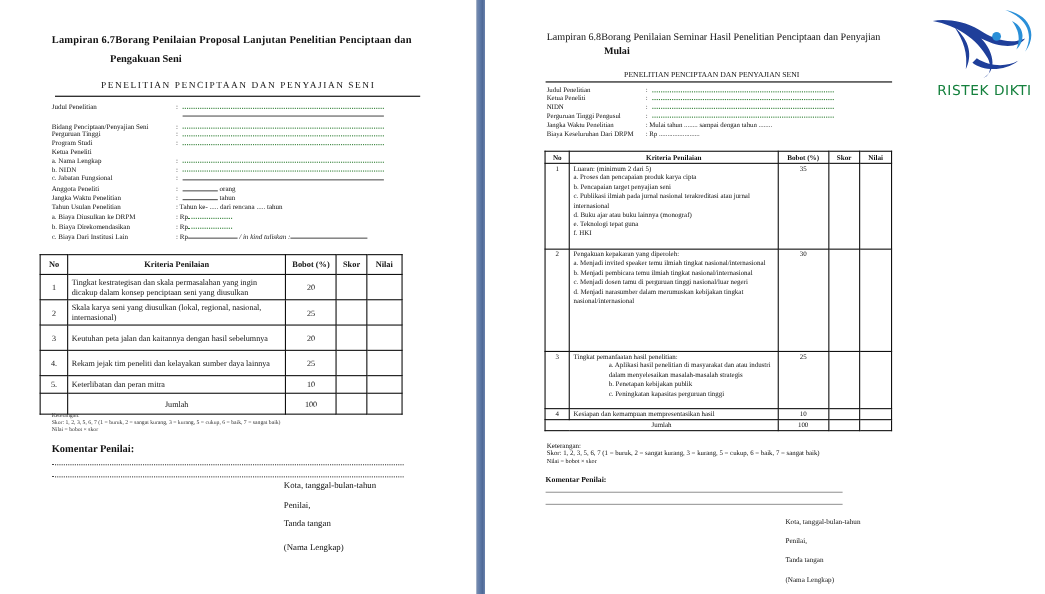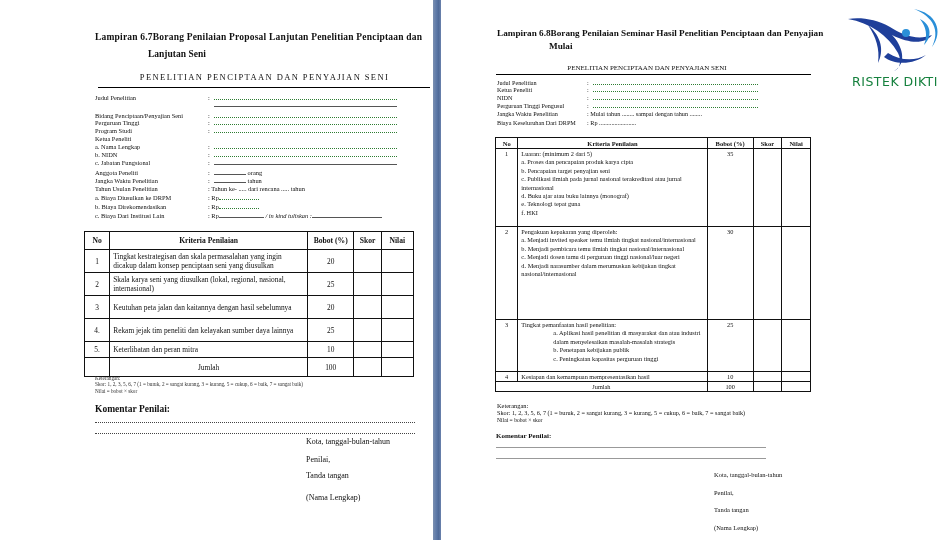--- a/index.html
+++ b/index.html
@@ -1,20 +1,20 @@
 <!DOCTYPE html>
 <html><head>
 <meta charset="utf-8">
 <style>
   * { box-sizing: border-box; margin: 0; padding: 0; }
   html, body { width: 950px; height: 540px; overflow: hidden; background: #ffffff; }
   body { position: relative; font-family: "Liberation Serif", "DejaVu Serif", serif; color: #111; }
 
   .page { position: absolute; top: 0; height: 540px; background: #fff; overflow: hidden; }
-  #page-left { left: 0; width: 433px; margin-left: 48px; }
+  #page-left { left: 0; width: 433px; }
   #page-right { left: 441px; width: 509px; }
   .divider { position: absolute; left: 433px; top: 0; width: 8px; height: 540px;
     background: linear-gradient(to right, #7b8fb0, #5e7aa8 40%, #4f6a98 70%, #6b83ad); }
 
   .abs { position: absolute; white-space: nowrap; }
 
   
   .l-appendix { left: 47px; top: 32px; font-size: 9.5px; font-weight: bold; letter-spacing: 0.2px; }
   .l-appendix2 { left: 100px; top: 49px; font-size: 9.5px; font-weight: bold; }
   .l-title1 { left: 0; width: 433px; text-align: center; top: 61px; font-size: 8.5px; letter-spacing: 1.4px; }
@@ -36,21 +36,21 @@
   .l-table tr.r5 td { height: 16px; }
   .l-table tr.tot td { height: 19px; }
 
   .note { position: absolute; font-size: 5.2px; line-height: 7px; white-space: nowrap; color: #333; }
   .l-komentar { left: 47px; top: 404px; font-size: 9.5px; font-weight: bold; }
   .dots { position: absolute; left: 47px; width: 320px; border-top: 1px dotted #444; }
 
   .sign { position: absolute; font-size: 8px; white-space: nowrap; }
 
   
-  .r-appendix { left: 56px; top: 28px; font-size: 9.2px; font-weight: bold; }
+  .r-appendix { left: 56px; top: 28px; font-size: 9.2px; font-weight: normal; }
   .r-appendix2 { left: 108px; top: 41px; font-size: 9.2px; font-weight: bold; }
   .r-title1 { left: 56px; width: 300px; text-align: center; top: 54px; font-size: 7px; }
   .r-title2 { left: 56px; width: 300px; text-align: center; top: 64px; font-size: 7px; }
   .r-rule { position: absolute; left: 55px; width: 315px; top: 74px; border-top: 1.2px solid #000; }
 
   .rfield-row { position: absolute; left: 56px; font-size: 6.2px; line-height: 7px; white-space: nowrap; }
   .rfield-row .lbl { display: inline-block; width: 90px; }
   .rfield-row .colon { display: inline-block; width: 6px; }
 
   .r-table { left: 54px; top: 137px; width: 316px; font-size: 6.3px; }
@@ -67,21 +67,21 @@
   
   .logo { position: absolute; left: 399px; top: 5px; width: 110px; height: 90px; }
   .logo-text { position: absolute; left: 0; top: 69px; width: 110px; text-align: center;
     font-family: "DejaVu Sans", sans-serif; font-size: 12.5px; color: #15803d; letter-spacing: 0.5px; }
 </style>
 </head>
 <body>
 
 <div class="page" id="page-left">
   <div class="abs l-appendix">Lampiran 6.7Borang Penilaian Proposal Lanjutan Penelitian Penciptaan dan</div>
-  <div class="abs l-appendix2">Lanjutan Seni</div>
+  <div class="abs l-appendix2">Pengakuan Seni</div>
   <div class="abs l-title2">PENELITIAN PENCIPTAAN DAN PENYAJIAN SENI</div>
   <div class="l-rule"></div>
 
   <div class="field-row" style="top:94px">
     <span class="lbl">Judul Penelitian</span><span class="colon">:</span><span class="squig" style="width:183px"></span>
   </div>
   <div class="field-row" style="top:101px">
     <span class="lbl"></span><span class="colon"></span><span class="uline" style="width:183px"></span>
   </div>
   <div class="field-row" style="top:112px">

